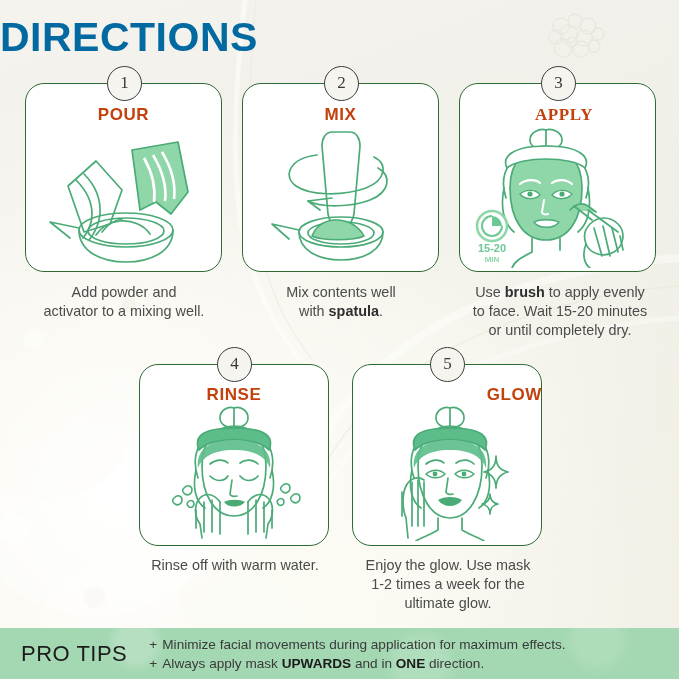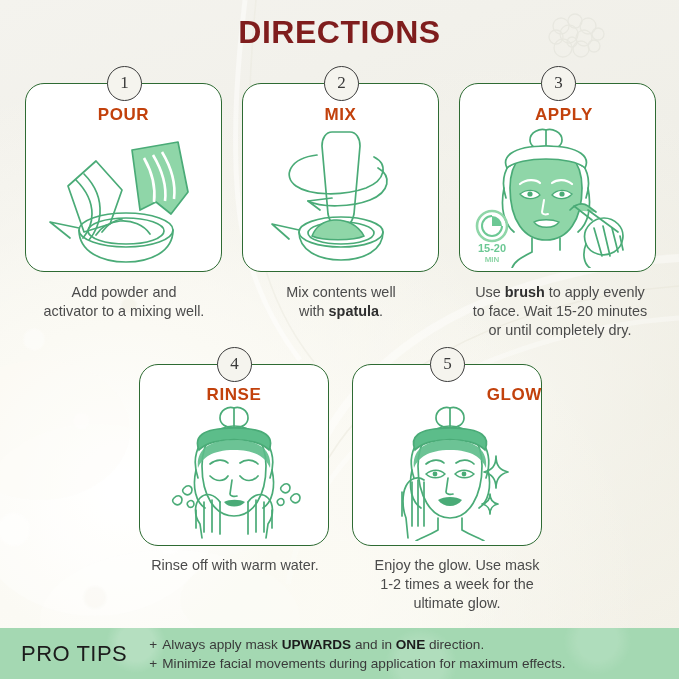--- a/index.html
+++ b/index.html
@@ -29,22 +29,22 @@
        radial-gradient(circle at 46% 72%, rgba(238,235,222,.6) 0 8px, rgba(238,235,222,0) 11px),
        radial-gradient(circle at 60% 95%, rgba(255,255,255,.7) 0 11px, rgba(255,255,255,0) 15px),
        radial-gradient(circle at 2% 78%, rgba(255,255,255,.9) 0 14px, rgba(255,255,255,0) 18px),
        radial-gradient(circle at 28% 57%, rgba(255,255,255,.7) 0 8px, rgba(255,255,255,0) 11px),
        radial-gradient(circle at 14% 88%, rgba(232,228,214,.55) 0 9px, rgba(232,228,214,0) 13px);
   }
   #bg .swirl{position:absolute;inset:0;opacity:.55;}
   
   #title{
     position:absolute;left:0;right:0;top:14px;z-index:3;
-    text-align:center;font-weight:700;font-size:32px;letter-spacing:.5px;
-    color:#7f1d1d;
+    text-align:left;font-weight:700;font-size:41px;letter-spacing:.5px;
+    color:#0369a1;
   }
   #bubbles{position:absolute;left:541px;top:12px;width:74px;height:48px;z-index:2;opacity:.5;}
   
   .card{
     position:absolute;z-index:3;
     background:#ffffff;
     border:1.2px solid #2e6b33;
     border-radius:19px;
     box-sizing:border-box;
   }
@@ -171,21 +171,21 @@
 </svg>
 <div class="caption" style="left:227px;top:283px;width:228px;">
   <div>Mix contents well</div>
   <div>
     <span>with </span><b>spatula</b><span>.</span>
   </div>
 </div>
 
 <div class="card" style="left:459px;top:83px;width:197px;height:189px;"></div>
 <div class="num" style="left:541px;top:66px;">3</div>
-<div class="step-title" style="top:105px;left:459px;width:210px;">APPLY</div>
+<div class="step-title" style="top:105px;left:459px;width:210px;font-family:Liberation Serif, serif;">APPLY</div>
 <svg class="art" style="left:470px;top:128px;width:176px;height:140px;" viewBox="0 0 176 140">
 
   <g fill="none" stroke="#4aab77" stroke-width="1.7" stroke-linejoin="round" stroke-linecap="round">
     <path d="M60,12 C60,4 70,0 76,2 C82,0 92,4 92,12 C92,18 86,22 76,22 C66,22 60,18 60,12 Z"></path>
     <path d="M76,2 L76,22"></path>
   </g>
 
   <path d="M40,60 C40,32 56,18 76,18 C96,18 112,32 112,60 C112,92 98,112 76,112 C54,112 40,92 40,60 Z" fill="#8fd6a8" stroke="#4aab77" stroke-width="1.7"></path>
 
   <g fill="none" stroke="#4aab77" stroke-width="1.7" stroke-linejoin="round" stroke-linecap="round">
@@ -328,30 +328,30 @@
       <path d="M44,74 L44,120"></path>
       <path d="M50,76 L50,120"></path>
     <path d="M28,86 L28,110"></path>
   </g>
 
   <g fill="none" stroke="#4aab77" stroke-width="1.7" stroke-linejoin="round">
     <path d="M122,50 C122,60 126,64 134,66 C126,68 122,73 122,82 C122,73 118,68 110,66 C118,64 122,60 122,50 Z"></path>
     <path d="M116,88 C116,94 119,97 124,98 C119,99 116,103 116,108 C116,103 113,99 108,98 C113,97 116,94 116,88 Z"></path>
   </g>
 </svg>
-<div class="caption" style="left:346px;top:556px;width:222px;">
+<div class="caption" style="left:337px;top:556px;width:222px;">
   <div>Enjoy the glow. Use mask</div>
   <div>1-2 times a week for the</div>
   <div>ultimate glow.</div>
 </div>
 
 <div id="footer">
   <div class="strip"></div>
   <div id="pro-tips-label">PRO TIPS</div>
   <div id="tips">
     <div class="tip">
+      <span class="plus">+</span><span>Minimize facial movements during application for maximum effects.</span>
+    </div>
+    <div class="tip">
       <span class="plus">+</span><span>Always apply mask </span><b>UPWARDS</b><span> and in </span><b>ONE</b><span> direction.</span>
     </div>
-    <div class="tip">
-      <span class="plus">+</span><span>Minimize facial movements during application for maximum effects.</span>
-    </div>
   </div>
 </div>
 
 </body></html>

